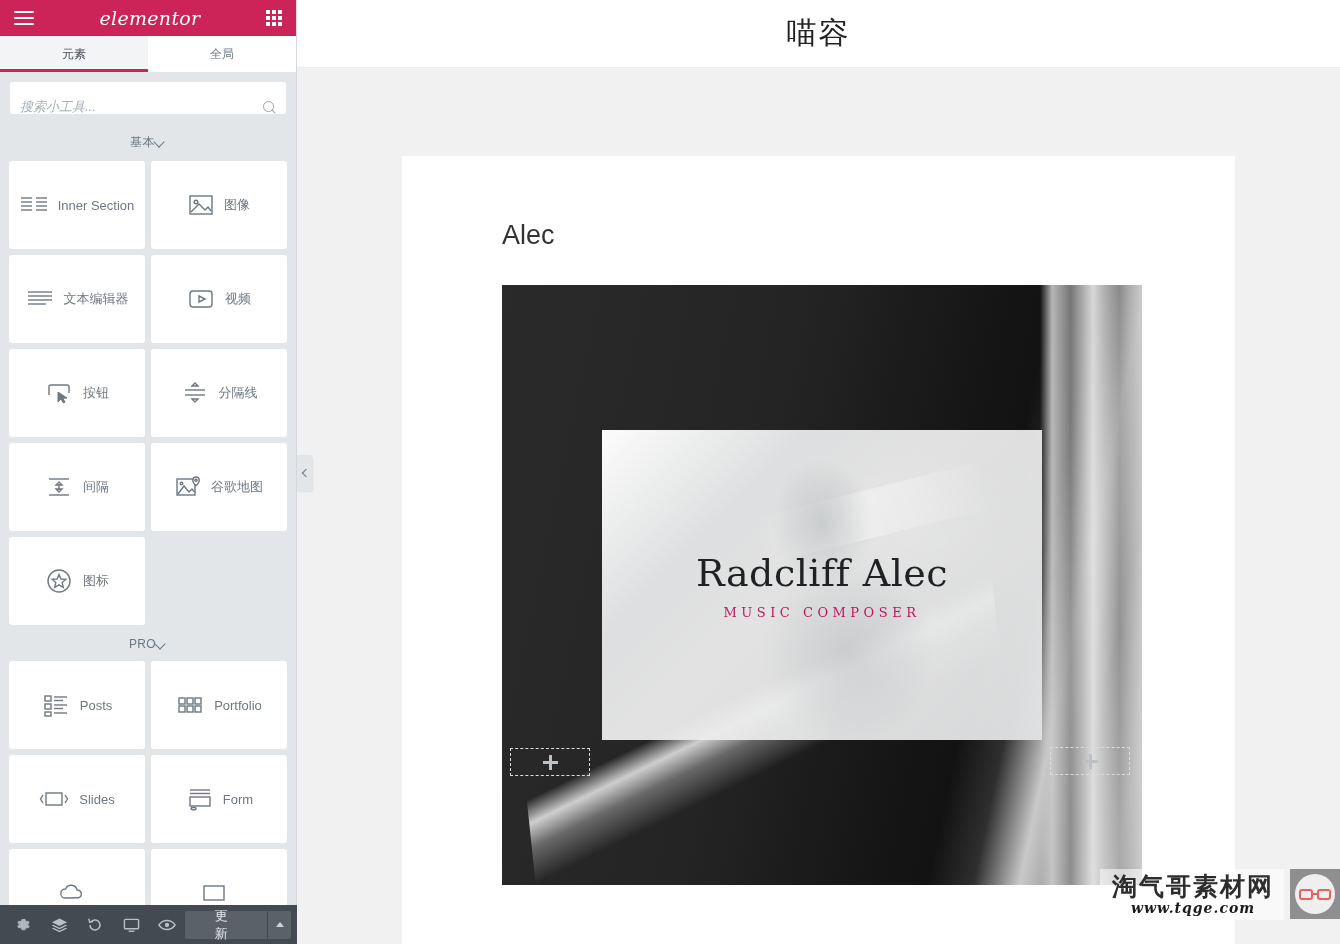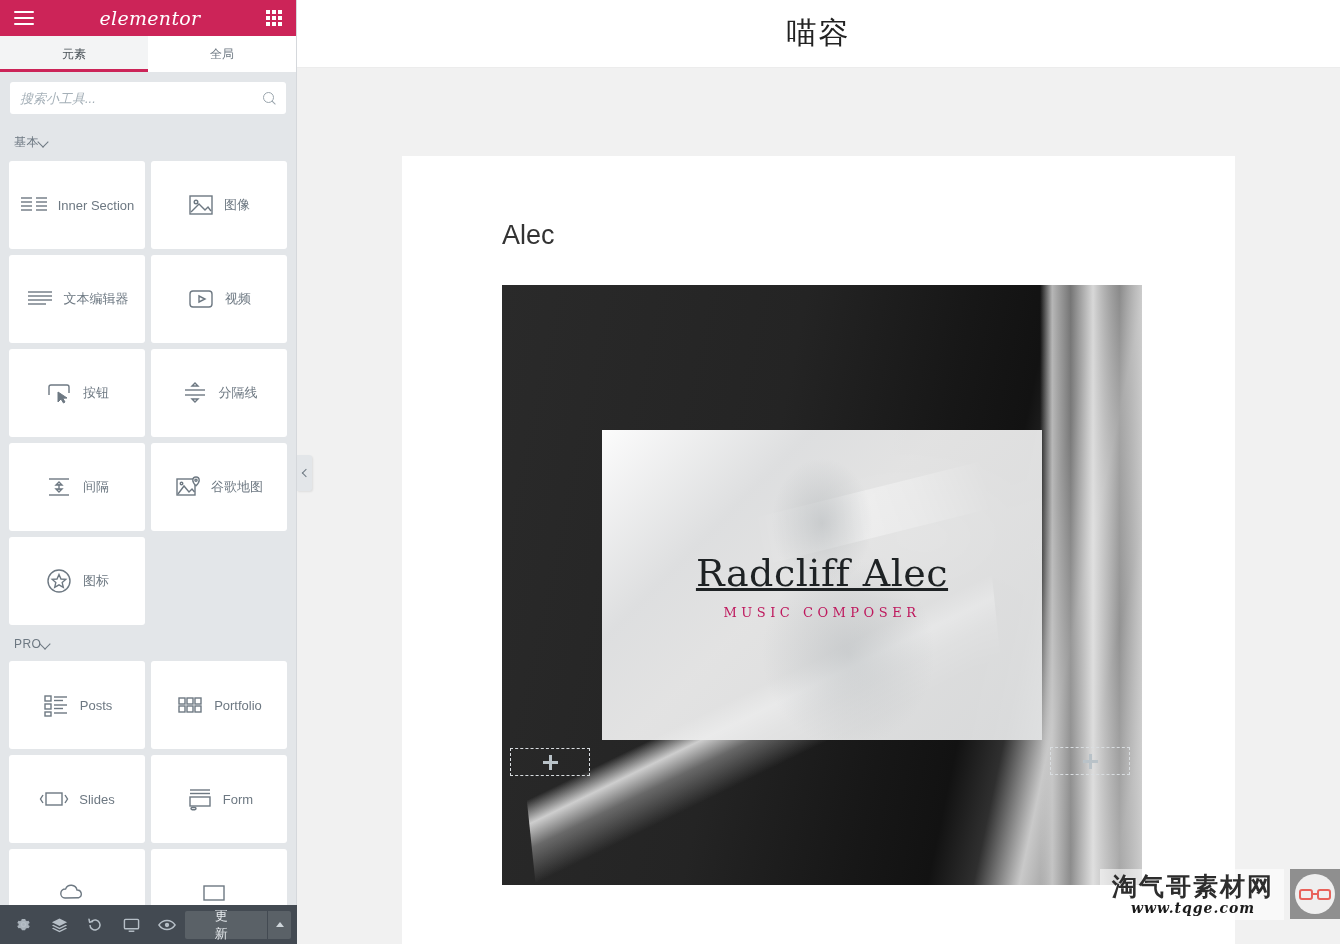--- a/index.html
+++ b/index.html
@@ -42,42 +42,42 @@
   }
   .tab.active { background: #f3f4f5; color: #495157; }
   .tab.active::after {
     content: ""; position: absolute; left: 0; right: 0; bottom: 0;
     height: 3px; background: #cc2458;
   }
 
   .search-wrap { padding: 10px 10px 8px 10px; background: #e3e6e9; flex: 0 0 auto; }
   .search-box {
     position: relative; background: #fff; border-radius: 3px;
-    height: 32px; display: flex; align-items: center; padding: 0 10px;
+    height: 32px; display: flex; align-items: flex-end; padding: 0 10px;
   }
   .search-box input {
     border: 0; outline: 0; flex: 1; font-size: 13px; color: #6d7882;
     font-family: "Liberation Sans", sans-serif; font-style: italic;
     background: transparent;
   }
   .search-box input::placeholder { color: #a4afb7; font-style: italic; }
   .search-mag { width: 13px; height: 13px; position: relative; flex: 0 0 13px; }
   .search-mag::before {
     content:""; position:absolute; width: 9px; height: 9px; border: 1.4px solid #9aa5ad;
     border-radius: 50%; left: 0; top: 0;
   }
   .search-mag::after {
     content:""; position:absolute; width: 5px; height: 1.4px; background: #9aa5ad;
     transform: rotate(45deg); left: 8px; top: 10px;
   }
 
   .panel-scroll { flex: 1; overflow: hidden; background: #e3e6e9; }
 
   .section-head {
-    display: flex; align-items: center; justify-content: flex-start;
+    display: flex; align-items: center; justify-content: center;
     padding: 12px 14px 10px 14px; font-size: 12px; color: #6d7882;
     letter-spacing: .4px;
   }
   .chevron-down { width: 11px; height: 11px; position: relative; }
   .chevron-down::before {
     content: ""; position: absolute; left: 0; top: 1px;
     width: 7px; height: 7px; border-right: 1.6px solid #6d7882; border-bottom: 1.6px solid #6d7882;
     transform: rotate(45deg);
   }
 
@@ -174,21 +174,21 @@
   .hero-overlay .ghost {
     position: absolute; inset: 0;
     background:
       radial-gradient(ellipse 70px 90px at 50% 30%, rgba(170,175,178,.5), rgba(170,175,178,0) 72%),
       radial-gradient(ellipse 120px 130px at 56% 72%, rgba(175,180,183,.45), rgba(175,180,183,0) 72%),
       linear-gradient(135deg, rgba(255,255,255,.9) 0%, rgba(220,222,224,.5) 28%, rgba(240,240,240,.2) 45%, rgba(205,208,210,.4) 100%);
   }
   .hero-name {
     position: relative; z-index: 2;
     font-family: "DejaVu Serif", serif; font-size: 38px; color: #1e2224;
-    font-weight: 400; letter-spacing: .5px; text-decoration: underline;
+    font-weight: 400; letter-spacing: .5px;
   }
   .hero-sub {
     position: relative; z-index: 2; margin-top: 10px;
     font-family: "DejaVu Serif", serif; font-size: 13px; color: #be185d;
     letter-spacing: 4.5px;
   }
 
   .add-section {
     position: absolute; width: 80px; height: 28px;
     border: 1.5px dashed #d9dde0;

